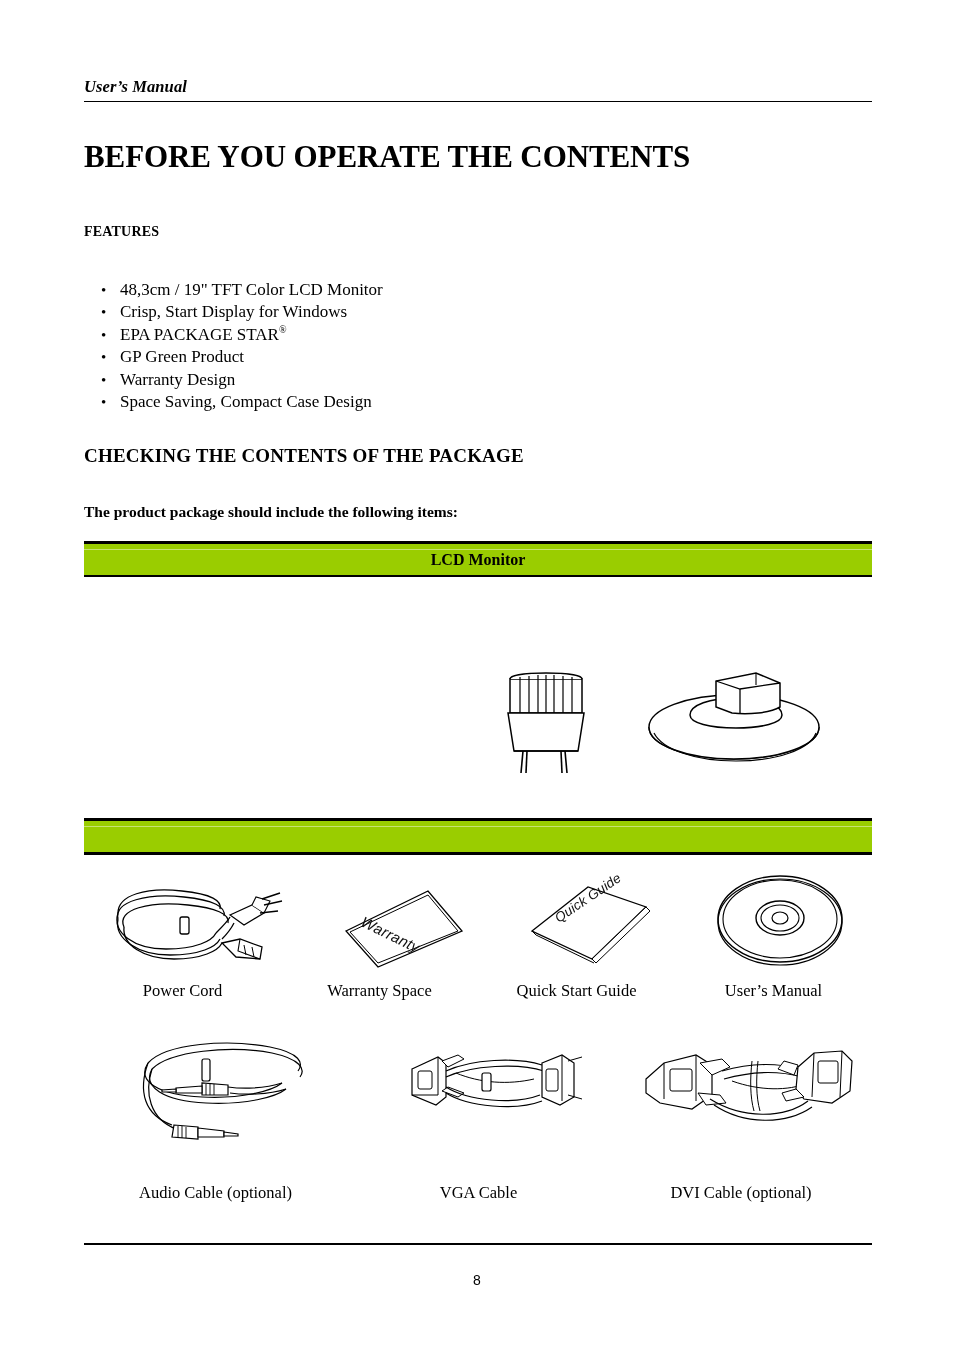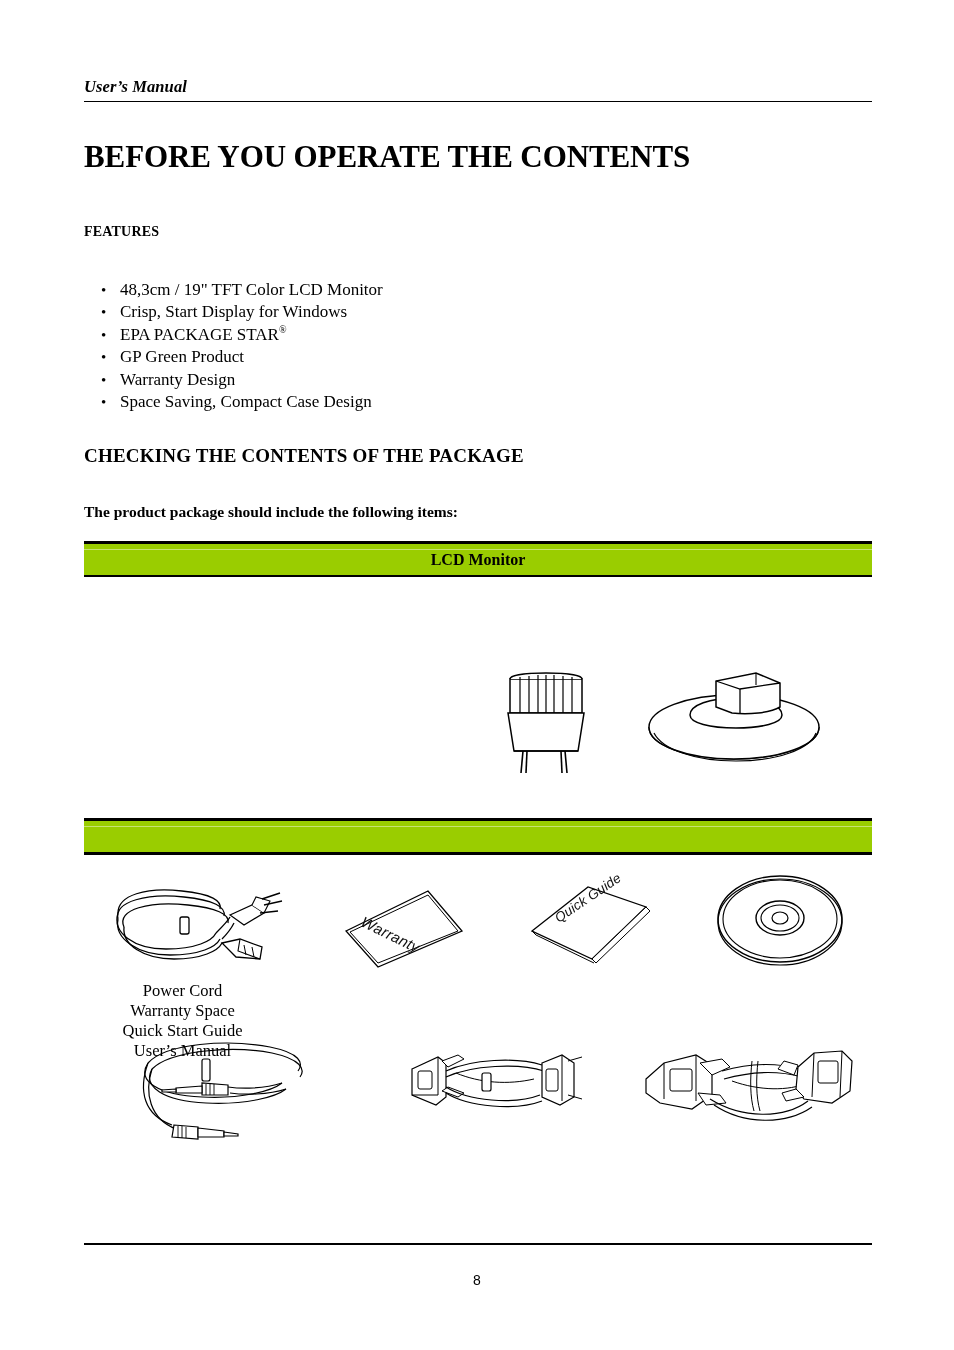--- a/index.html
+++ b/index.html
@@ -178,21 +178,20 @@
   .art {
     position: absolute;
   }
   .art svg { display: block; }
 
   .caption-row {
     position: absolute;
     width: 788px;
     left: 0;
     display: flex;
-    flex-direction: column;
   }
   .caption {
     text-align: center;
     font-size: 16.5px;
     font-family: "Liberation Serif", serif;
     white-space: nowrap;
   }
 
   
   .footer-rule {
@@ -477,20 +476,25 @@
 
             <path d="M160 30 L176 16 L204 14 L214 24 L212 54 L194 66 L166 62 L158 52 Z" fill="#fff"></path>
             <path d="M176 16 L174 60" fill="none" stroke-width="1"></path>
             <path d="M204 14 L202 60" fill="none" stroke-width="1"></path>
             <rect x="180" y="24" width="20" height="22" rx="2" fill="#fff" stroke-width="1"></rect>
             <path d="M160 28 L146 24 L140 32 L156 38 Z" fill="#fff" stroke-width="1"></path>
             <path d="M158 52 L144 56 L148 64 L166 60 Z" fill="#fff" stroke-width="1"></path>
           </svg>
         </div>
 
+        <div class="caption-row" style="top:328px;">
+          <div class="caption" style="width:263px;">Audio Cable (optional)</div>
+          <div class="caption" style="width:263px;">VGA Cable</div>
+          <div class="caption" style="width:262px;">DVI Cable (optional)</div>
+        </div>
 
       </div>
     </div>
 
   </div>
 
   <div class="footer-rule"></div>
   <div class="page-number">8</div>
 </div>
 

